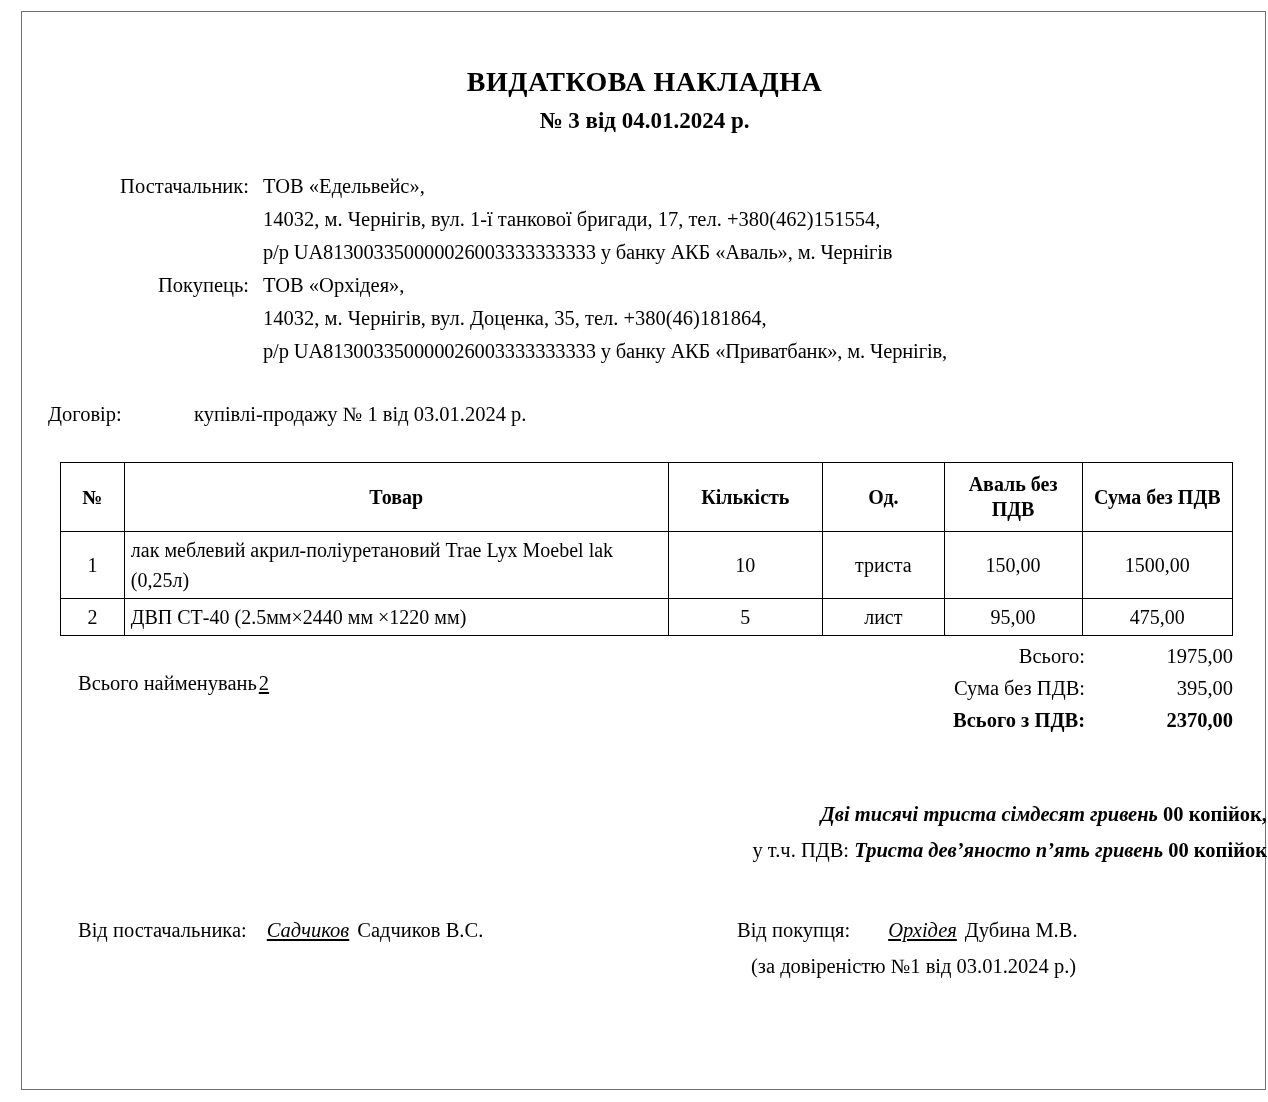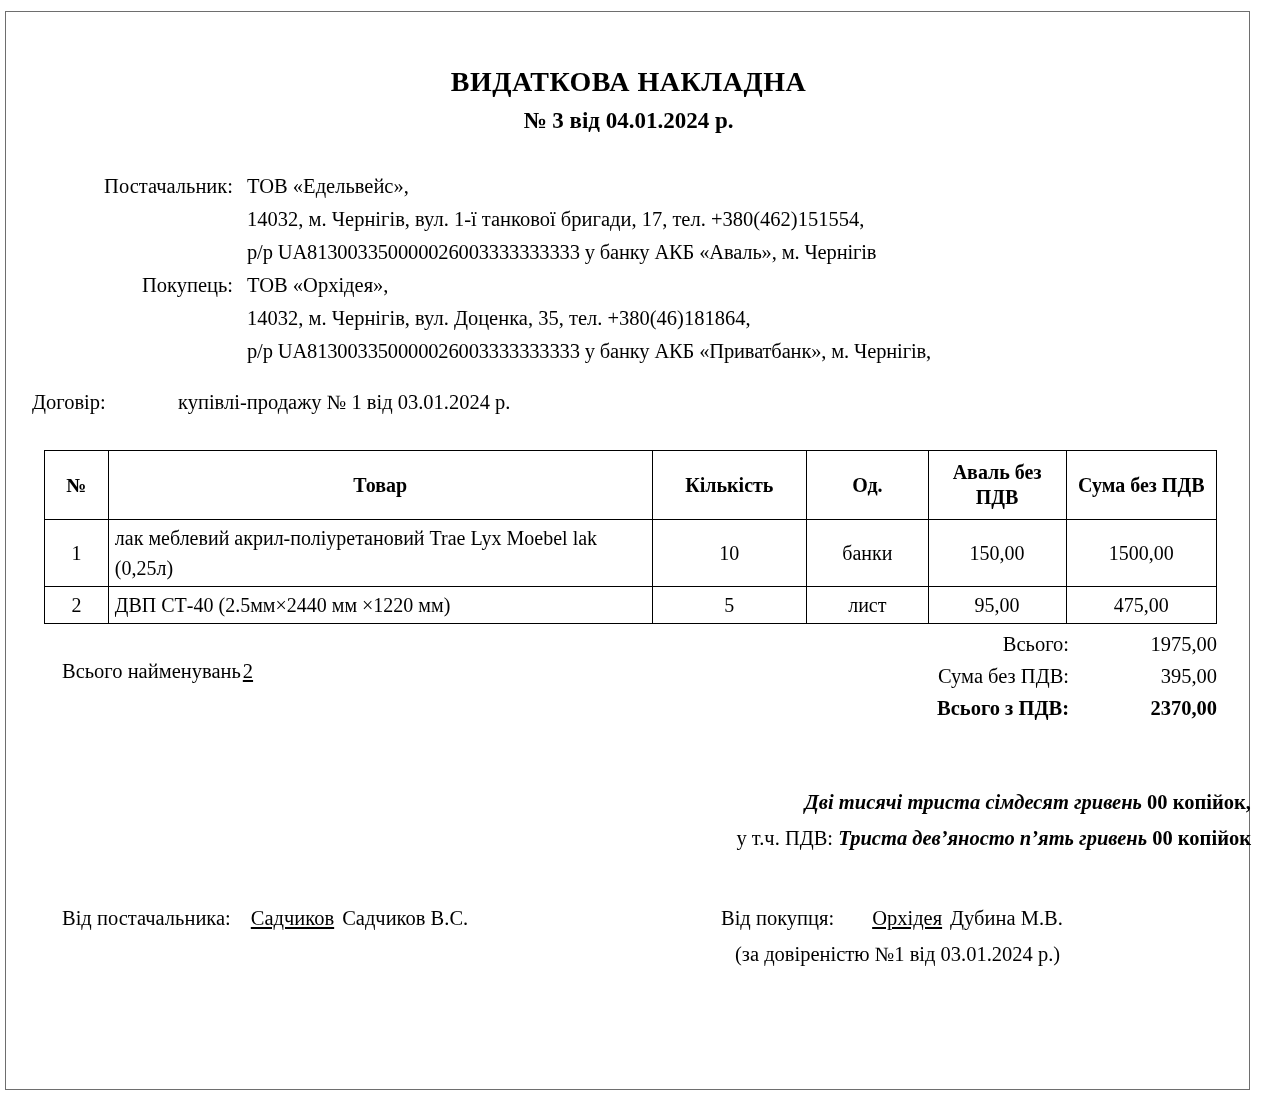--- a/index.html
+++ b/index.html
@@ -10,21 +10,21 @@
   body {
     width: 1268px;
     height: 1102px;
     font-family: "Liberation Serif", "DejaVu Serif", serif;
     color: #000000;
     position: relative;
     overflow: hidden;
   }
   #page {
     position: absolute;
-    left: 5px;
+    left: 21px;
     top: 11px;
     width: 1245px;
     height: 1079px;
     border: 1px solid #6e6e6e;
     box-sizing: border-box;
     background: #ffffff;
   }
   #inner {
     position: absolute;
     left: 0;
@@ -68,21 +68,21 @@
     white-space: nowrap;
   }
   .party-value {
     font-size: 20.5px;
     white-space: nowrap;
   }
   .party-value.tight { letter-spacing: -0.15px; }
 
   
   .contract {
-    margin-top: 18px;
+    margin-top: 30px;
     padding-left: 26px;
     display: flex;
     align-items: baseline;
     line-height: 32px;
   }
   .contract-label {
     width: 146px;
     flex: 0 0 146px;
     font-size: 20.5px;
     white-space: nowrap;
@@ -217,20 +217,21 @@
   .sig-right {
     position: absolute;
     left: 715px;
     top: 0;
     font-size: 20.5px;
     line-height: 32px;
     white-space: nowrap;
   }
   .sig-label { }
   .sig-hand {
+    font-style: italic;
     text-decoration: underline;
     padding: 0 4px;
   }
   .sig-name { padding-left: 4px; }
   .sig-sub {
     display: block;
     padding-left: 14px;
     margin-top: 4px;
     white-space: nowrap;
   }
@@ -297,21 +298,21 @@
           <th>Од.</th>
           <th>Аваль без ПДВ</th>
           <th>Сума без ПДВ</th>
         </tr>
       </thead>
       <tbody>
         <tr>
           <td class="c-num">1</td>
           <td class="c-name">лак меблевий акрил-поліуретановий Trae Lyx Moebel lak (0,25л)</td>
           <td class="c-qty">10</td>
-          <td class="c-unit">банки</td>
+          <td class="c-unit">триста</td>
           <td class="c-price">150,00</td>
           <td class="c-sum">1500,00</td>
         </tr>
         <tr>
           <td class="c-num">2</td>
           <td class="c-name">ДВП СТ-40 (2.5мм×2440 мм ×1220 мм)</td>
           <td class="c-qty">5</td>
           <td class="c-unit">лист</td>
           <td class="c-price">95,00</td>
           <td class="c-sum">475,00</td>

